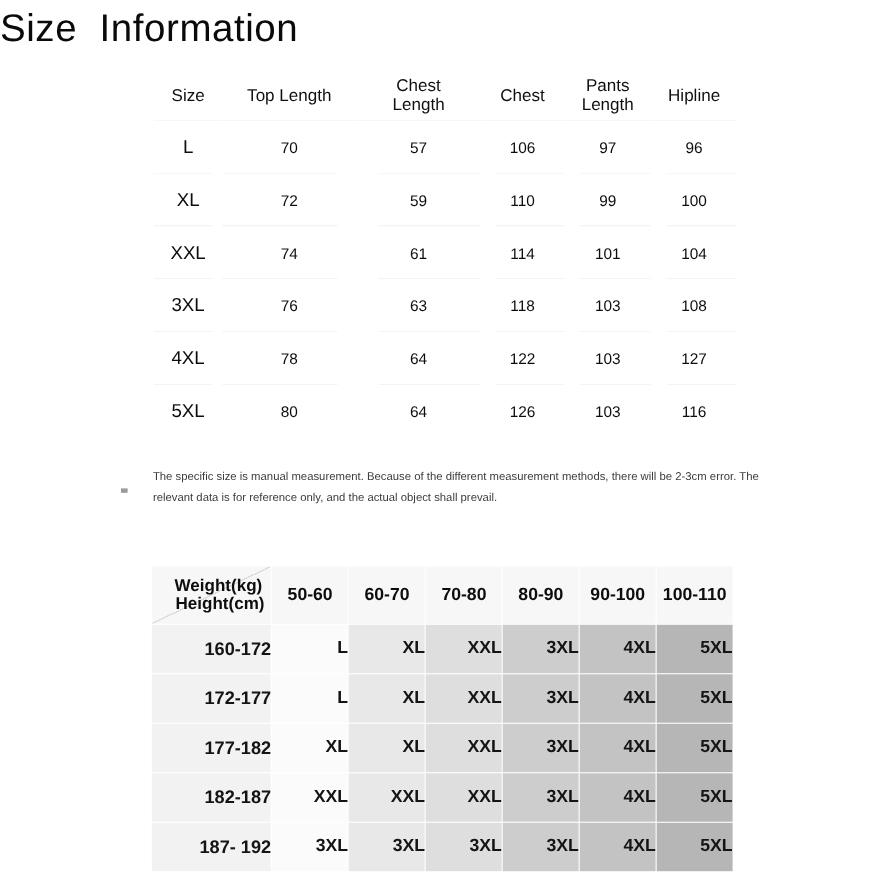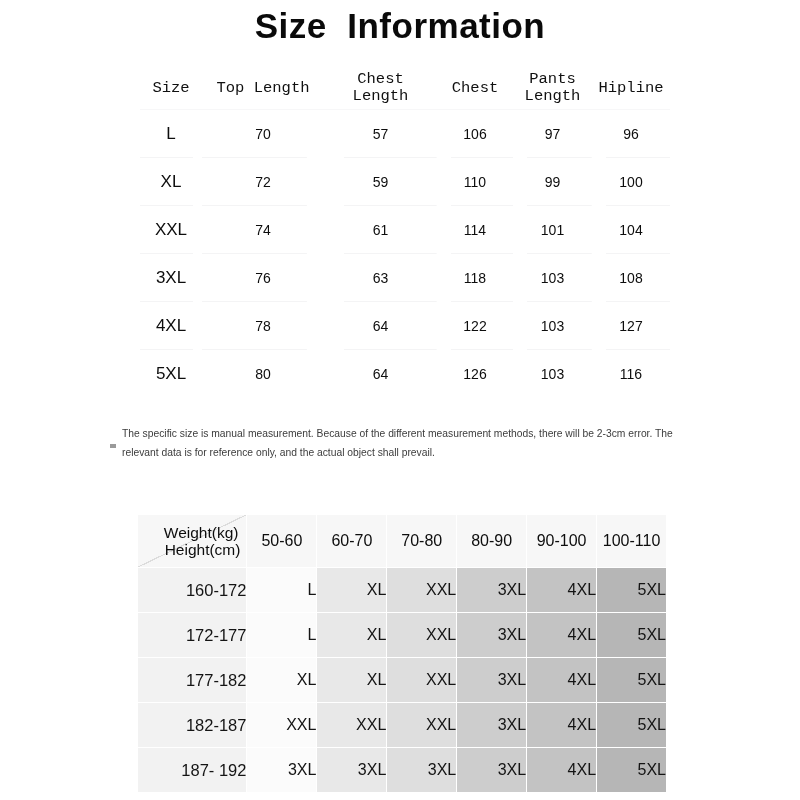--- a/index.html
+++ b/index.html
@@ -17,23 +17,22 @@
     overflow: hidden;
     -webkit-font-smoothing: antialiased;
   }
 
   
   #page-title {
     position: absolute;
     top: 6px;
     left: 0;
     width: 800px;
-    text-align: center;
     font-size: 35px;
-    font-weight: 700;
+    font-weight: 400;
     letter-spacing: 0.5px;
     color: #0a0a0a;
     white-space: pre;
   }
 
   
   #measure-table {
     position: absolute;
     left: 140px;
     top: 66px;
@@ -49,21 +48,20 @@
     vertical-align: middle;
     border: none;
     background: #ffffff;
   }
   #measure-table thead th {
     height: 44px;
     font-size: 15.5px;
     font-weight: 400;
     color: #101010;
     line-height: 1.08;
-    font-family: Liberation Mono, monospace;
   }
   #measure-table tbody td {
     height: 48px;
     font-size: 14px;
     font-weight: 400;
     color: #0d0d0d;
   }
   #measure-table tbody td.size-cell {
     font-size: 17px;
   }
@@ -105,21 +103,21 @@
   .c-hipline  { width: 78px;  }
 
   
   #size-note {
     position: absolute;
     left: 110px;
     top: 424px;
     width: 600px;
     display: flex;
     align-items: center;
-    gap: 6px;
+    gap: 23px;
   }
   #size-note .bullet {
     flex: 0 0 auto;
     width: 6px;
     height: 4px;
     margin-top: 6px;
     background: #9a9a9a;
   }
   #size-note .note-text {
     font-size: 10.3px;
@@ -139,21 +137,21 @@
     table-layout: fixed;
     background: #ffffff;
   }
   #reco-table th,
   #reco-table td {
     padding: 0;
     margin: 0;
     text-align: center;
     vertical-align: middle;
     border: none;
-    font-weight: 400;
+    font-weight: 700;
   }
   #reco-table thead th {
     height: 52px;
     font-size: 16px;
     color: #0d0d0d;
     background: #f7f7f7;
   }
   #reco-table tbody td {
     height: 44px;
     font-size: 16px;

